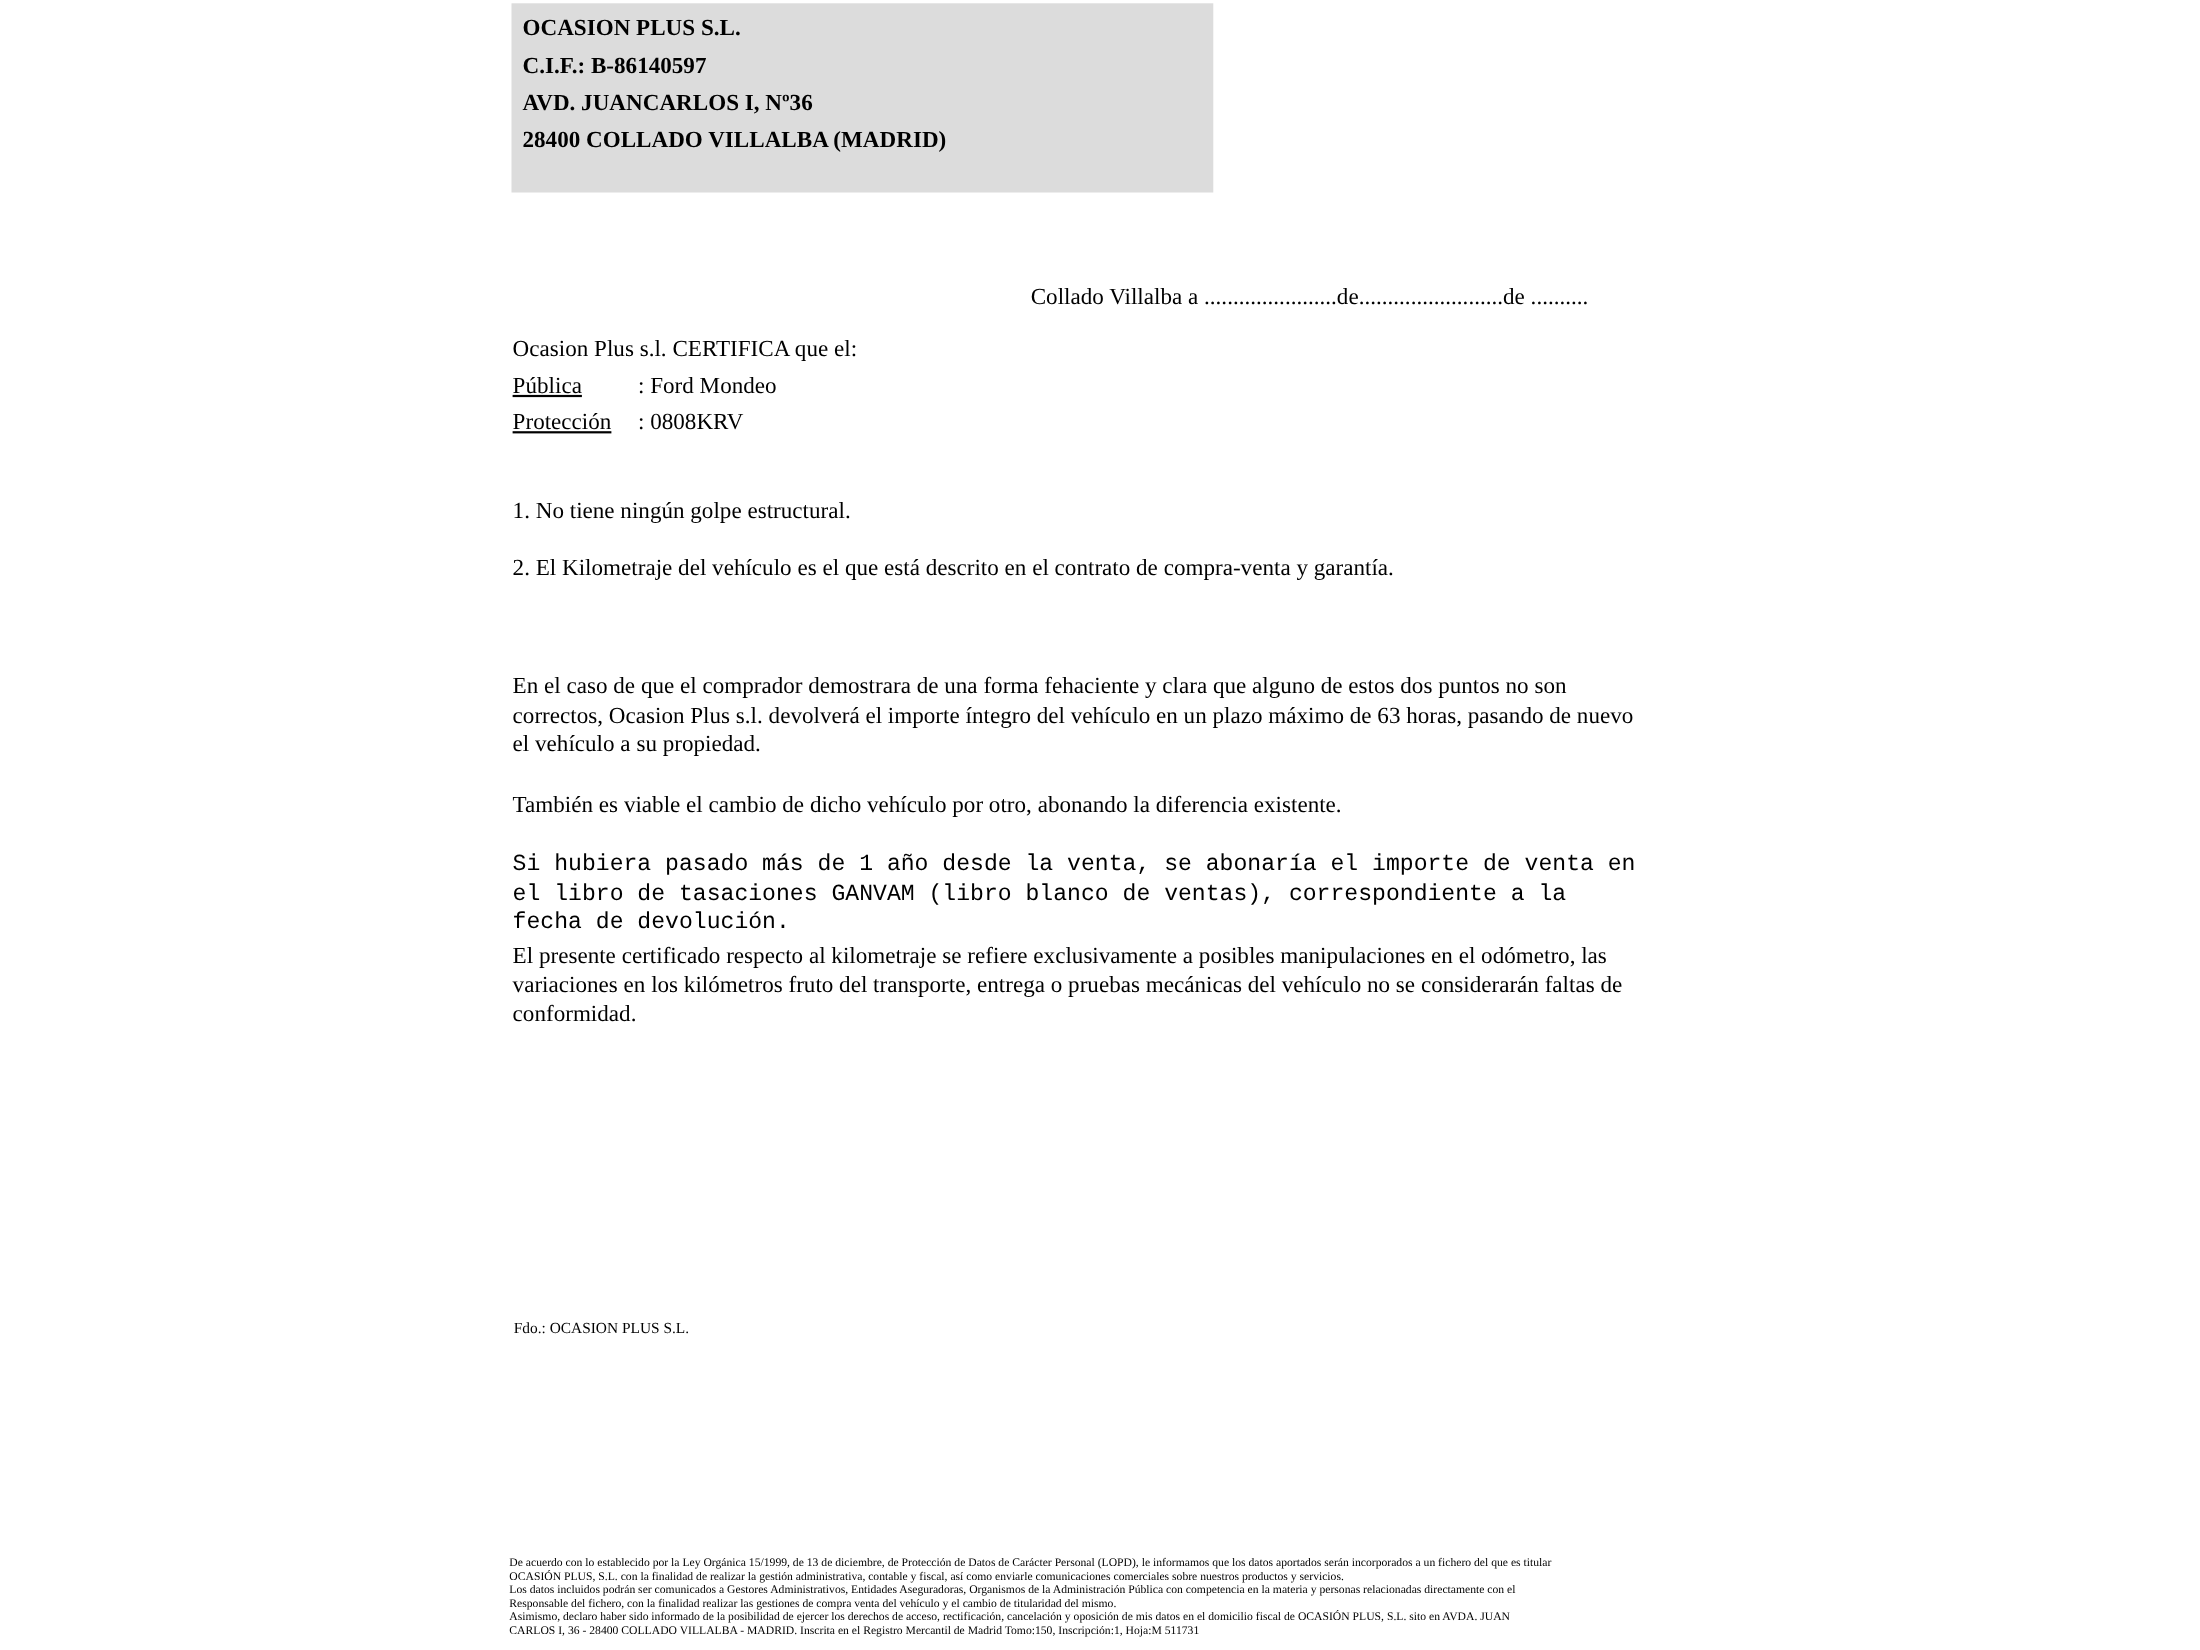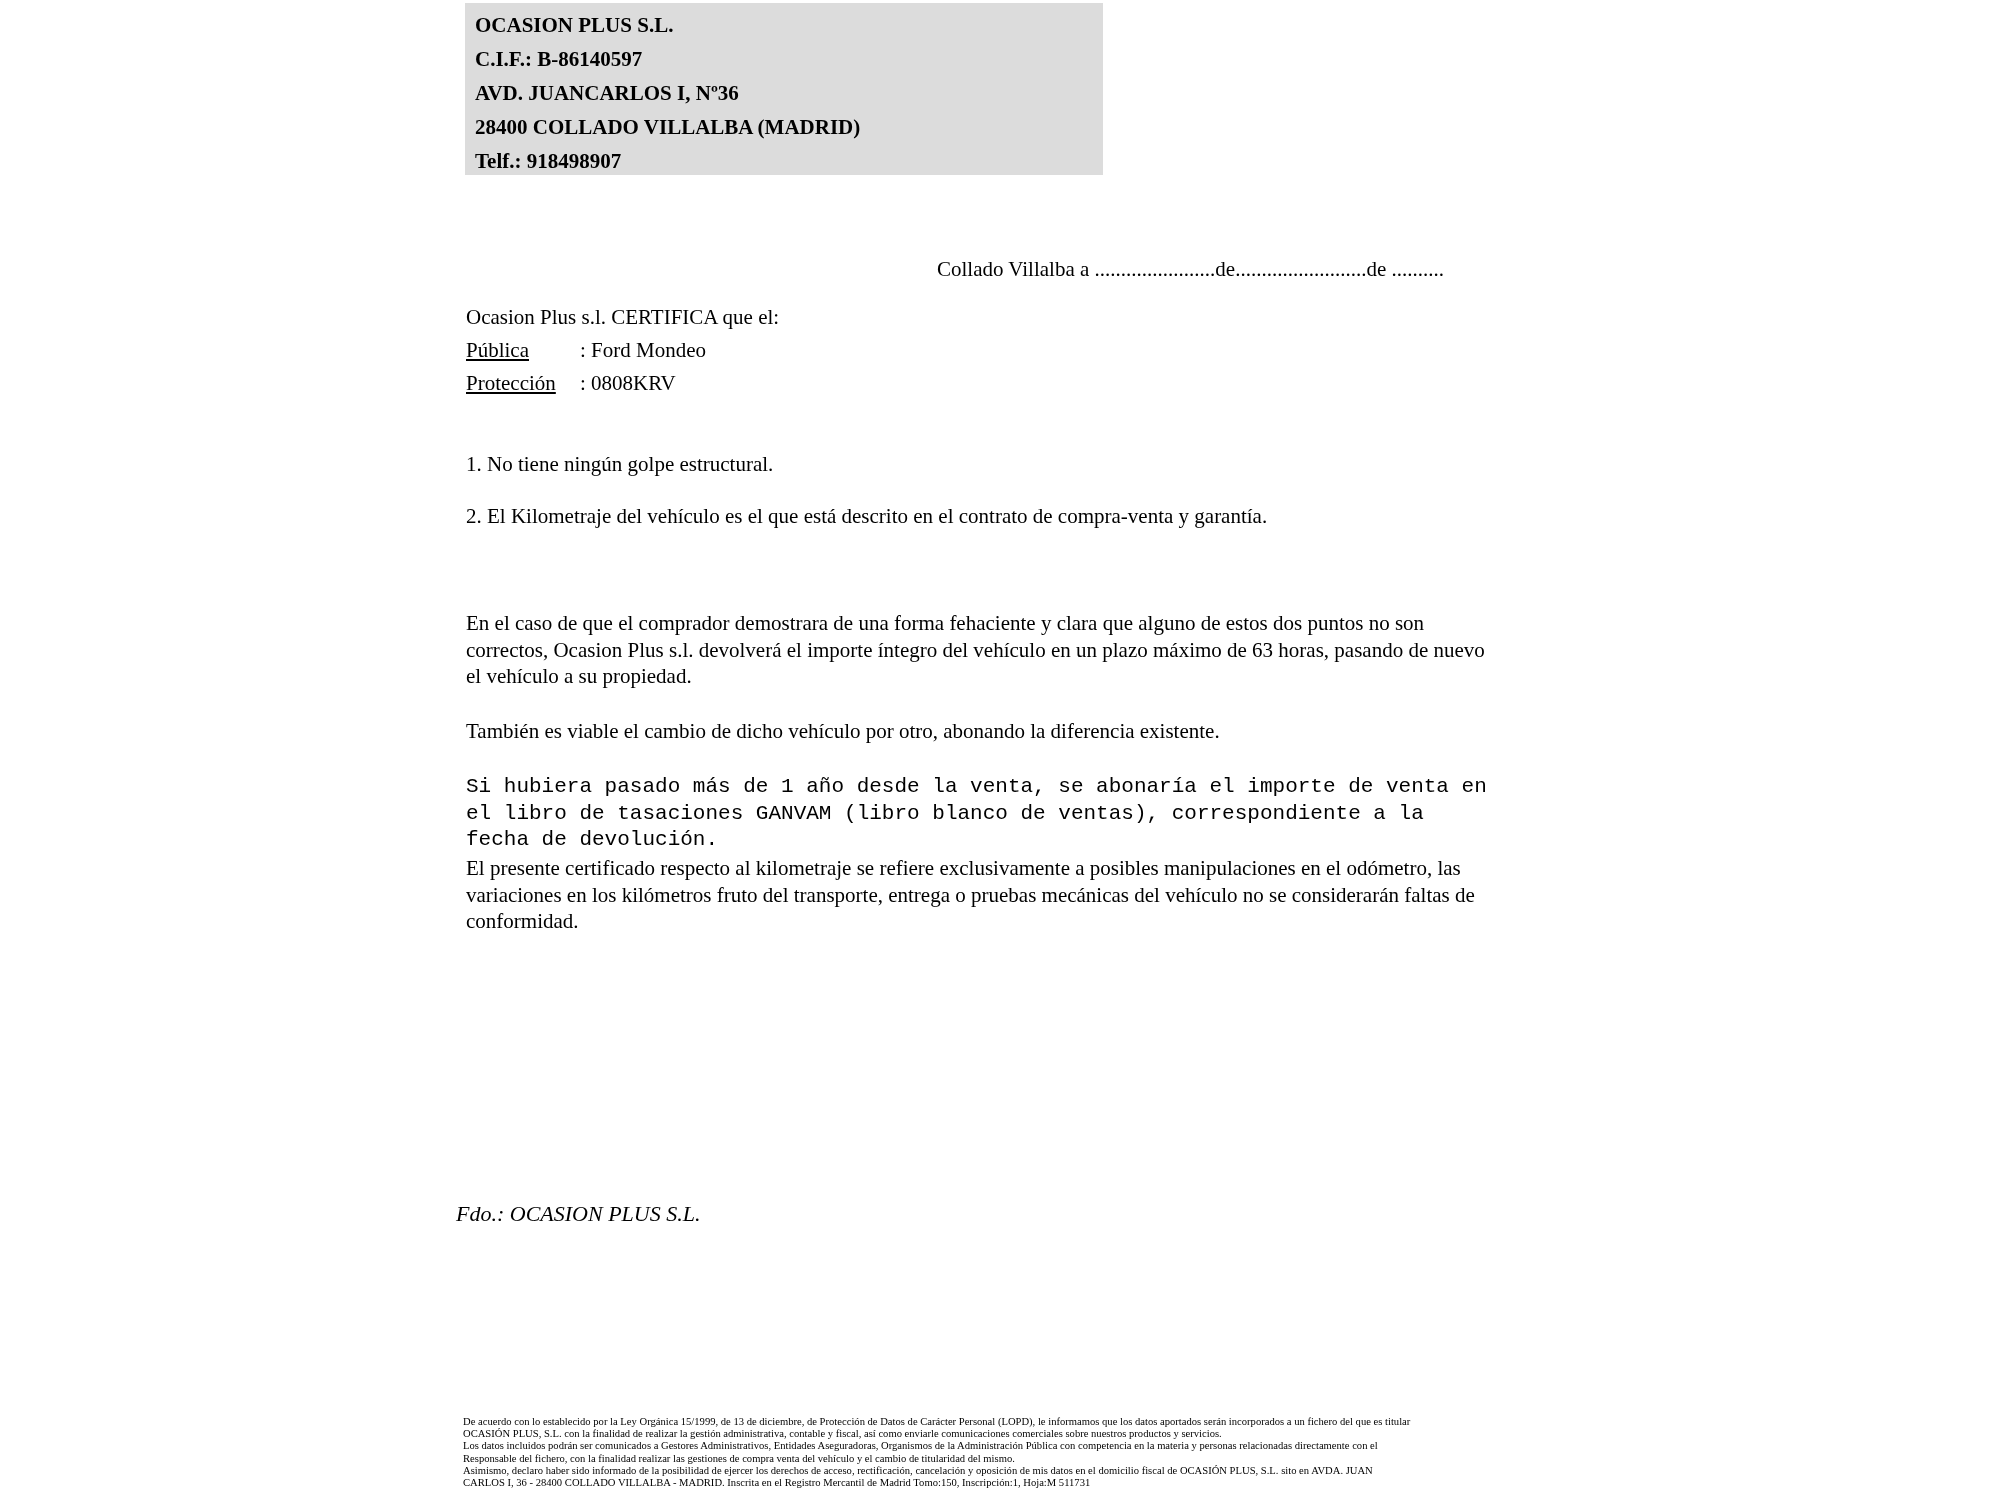--- a/index.html
+++ b/index.html
@@ -65,25 +65,24 @@
     font-size: 21px;
     line-height: 26.5px;
     text-align: left;
   }
   .para-1 { top: 610px; }
   .para-2 { top: 718px; }
   .para-3 { top: 774px; font-family: Liberation Mono, monospace; }
   .para-4 { top: 855px; }
   .signature {
     position: absolute;
-    left: 456px;
+    left: 467px;
     top: 1201px;
-    font-size: 22px;
+    font-size: 14px;
     white-space: nowrap;
-    font-style: italic;
   }
   .legal {
     position: absolute;
     left: 463px;
     top: 1416px;
     font-size: 10.6px;
     line-height: 12.2px;
   }
   .legal-line {
     white-space: nowrap;
@@ -92,21 +91,20 @@
 </head>
 <body>
 
 <div class="page">
 
   <div class="header-box">
     <div>OCASION PLUS S.L.</div>
     <div>C.I.F.: B-86140597</div>
     <div>AVD. JUANCARLOS I, Nº36</div>
     <div>28400 COLLADO VILLALBA (MADRID)</div>
-    <div>Telf.: 918498907</div>
   </div>
 
   <div class="date-line">Collado Villalba a .......................de.........................de ..........</div>
 
   <div class="certify-block">
     <div>Ocasion Plus s.l. CERTIFICA que el:</div>
     <div>
       <span class="kv-label">Pública</span><span>: Ford Mondeo</span>
     </div>
     <div>

